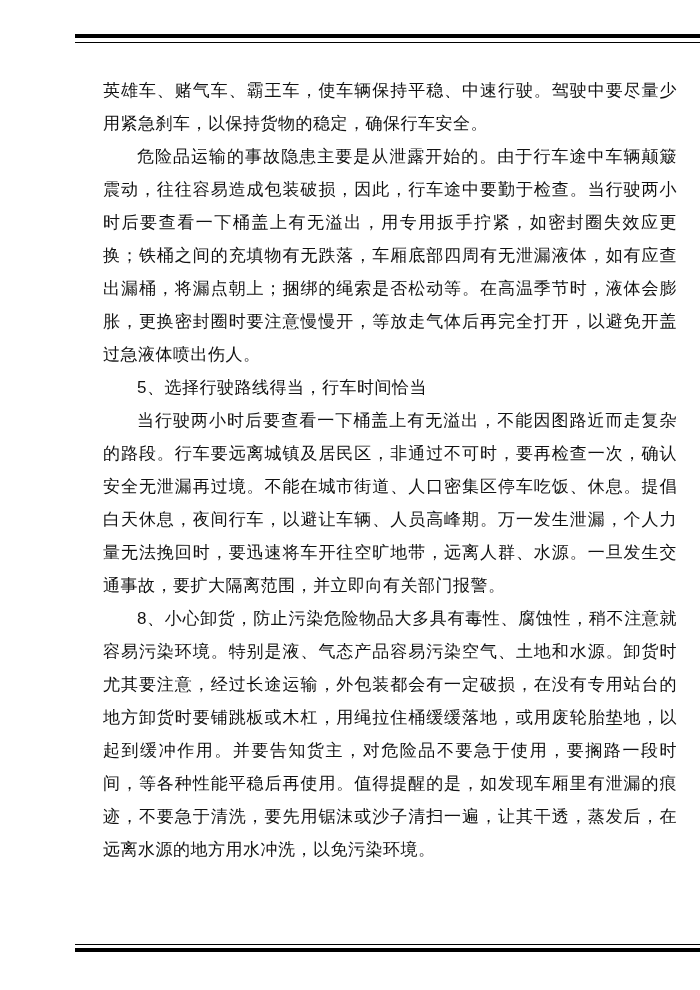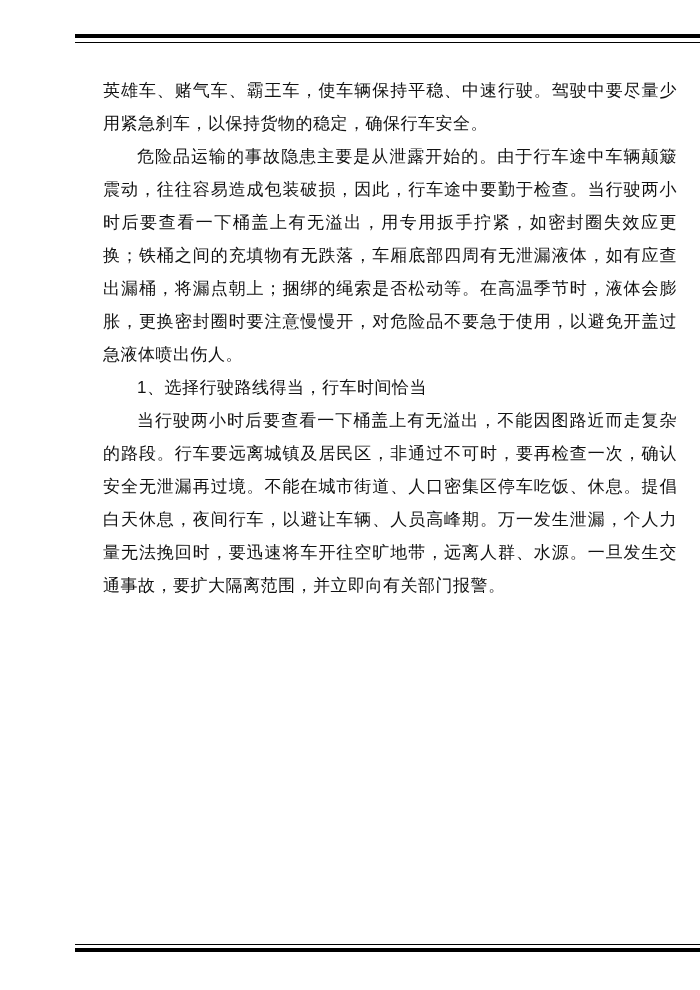--- a/index.html
+++ b/index.html
@@ -56,24 +56,25 @@
 
 <div class="page">
 
   <div class="border-line border-top-thick"></div>
   <div class="border-line border-top-thin"></div>
 
   <div class="content">
     <p class="no-indent">英雄车、赌气车、霸王车，使车辆保持平稳、中速行驶。驾驶中要尽量少用紧急刹车，以保持货物的稳定，确保行车安全。</p>
 
 
-    <p class="indent">危险品运输的事故隐患主要是从泄露开始的。由于行车途中车辆颠簸震动，往往容易造成包装破损，因此，行车途中要勤于检查。当行驶两小时后要查看一下桶盖上有无溢出，用专用扳手拧紧，如密封圈失效应更换；铁桶之间的充填物有无跌落，车厢底部四周有无泄漏液体，如有应查出漏桶，将漏点朝上；捆绑的绳索是否松动等。在高温季节时，液体会膨胀，更换密封圈时要注意慢慢开，对危险品不要急于使用，以避免开盖过急液体喷出伤人。</p>
+    <p class="indent">危险品运输的事故隐患主要是从泄露开始的。由于行车途中车辆颠簸震动，往往容易造成包装破损，因此，行车途中要勤于检查。当行驶两小时后要查看一下桶盖上有无溢出，用专用扳手拧紧，如密封圈失效应更换；铁桶之间的充填物有无跌落，车厢底部四周有无泄漏液体，如有应查出漏桶，将漏点朝上；捆绑的绳索是否松动等。在高温季节时，液体会膨胀，更换密封圈时要注意慢慢开，等放走气体后再完全打开，以避免开盖过急液体喷出伤人。</p>
 
-    <p class="indent">1、选择行驶路线得当，行车时间恰当</p>
+    <p class="indent">5、选择行驶路线得当，行车时间恰当</p>
 
     <p class="indent">当行驶两小时后要查看一下桶盖上有无溢出，不能因图路近而走复杂的路段。行车要远离城镇及居民区，非通过不可时，要再检查一次，确认安全无泄漏再过境。不能在城市街道、人口密集区停车吃饭、休息。提倡白天休息，夜间行车，以避让车辆、人员高峰期。万一发生泄漏，个人力量无法挽回时，要迅速将车开往空旷地带，远离人群、水源。一旦发生交通事故，要扩大隔离范围，并立即向有关部门报警。</p>
 
+    <p class="indent">8、小心卸货，防止污染危险物品大多具有毒性、腐蚀性，稍不注意就容易污染环境。特别是液、气态产品容易污染空气、土地和水源。卸货时尤其要注意，经过长途运输，外包装都会有一定破损，在没有专用站台的地方卸货时要铺跳板或木杠，用绳拉住桶缓缓落地，或用废轮胎垫地，以起到缓冲作用。并要告知货主，对危险品不要急于使用，要搁路一段时间，等各种性能平稳后再使用。值得提醒的是，如发现车厢里有泄漏的痕迹，不要急于清洗，要先用锯沫或沙子清扫一遍，让其干透，蒸发后，在远离水源的地方用水冲洗，以免污染环境。</p>
   </div>
 
   <div class="border-line border-bottom-thin"></div>
   <div class="border-line border-bottom-thick"></div>
 
 </div>
 
 </body></html>

